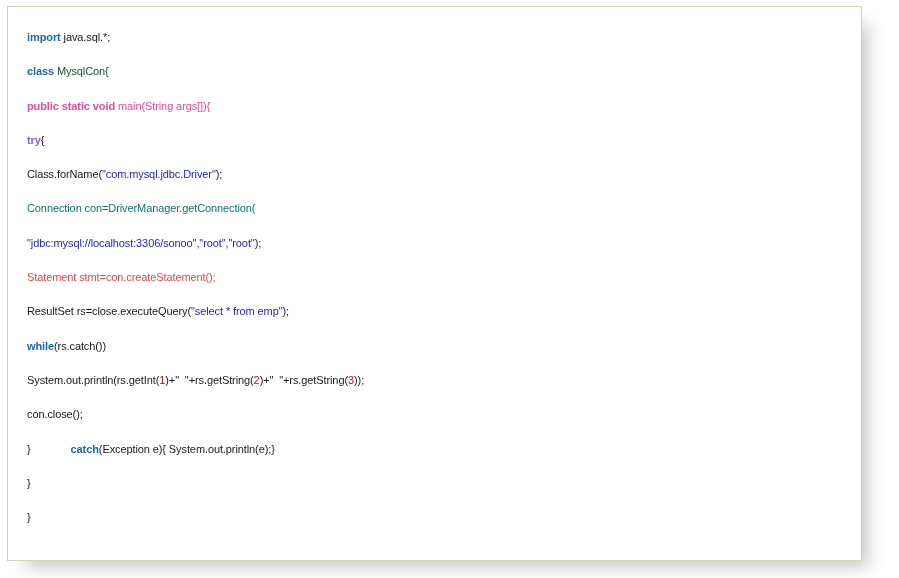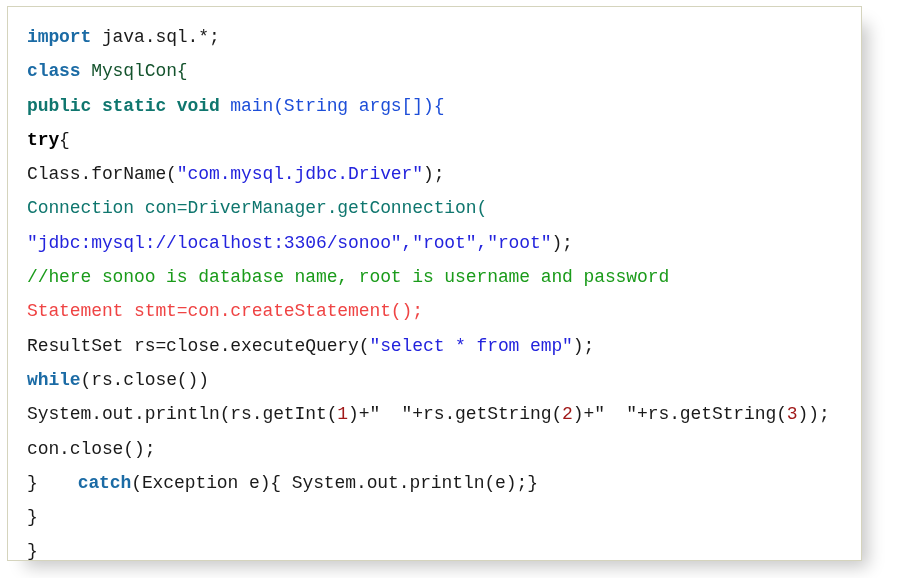--- a/index.html
+++ b/index.html
@@ -26,22 +26,22 @@
     box-shadow: 12px 12px 16px -6px rgba(0,0,0,0.22);
     overflow: hidden;
   }
 
   #code-listing {
     padding: 13px 0 0 19px;
     margin: 0;
   }
 
   .code-line {
-    font-family: Liberation Mono, monospace;
-    font-size: 18px;
+    font-family: Liberation Sans, sans-serif;
+    font-size: 11px;
     line-height: 34.3px;
     color: #1a1a1a;
     white-space: pre;
     letter-spacing: -0.1px;
   }
 
   .kw {
     color: #1b6ba5;
     font-weight: bold;
   }
@@ -58,28 +58,27 @@
     color: #1a1a1a;
   }
 </style>
 </head>
 <body>
 
 <div id="code-box" style="border-color: rgb(213, 212, 189); background: rgb(255, 255, 255);">
   <div id="code-listing">
       <div class="code-line"><span class="kw" style="color: rgb(27, 107, 165);">import</span><span class="plain" style="color: rgb(26, 26, 26);"> java.sql.*;</span></div>
       <div class="code-line"><span class="kw" style="color: rgb(27, 107, 165); margin-top: 28px;">class</span><span class="plain" style="color: #14532d;"> MysqlCon{</span></div>
-      <div class="code-line"><span class="kw" style="color: #0f766e;">public static void</span><span class="plain" style="color: #1d4ed8;"> main(String args[]){</span></div>
-      <div class="code-line"><span class="kw" style="color: #000000;">try</span><span class="plain" style="color: rgb(26, 26, 26);">{</span></div>
+      <div class="code-line"><span class="kw" style="color: #ec4899;">public static void</span><span class="plain" style="color: #ec4899;"> main(String args[]){</span></div>
+      <div class="code-line"><span class="kw" style="color: #8b5cf6;">try</span><span class="plain" style="color: rgb(26, 26, 26);">{</span></div>
       <div class="code-line"><span class="plain" style="color: rgb(26, 26, 26);">Class.forName(</span><span class="str" style="color: rgb(35, 35, 221);">"com.mysql.jdbc.Driver"</span><span class="plain" style="color: rgb(26, 26, 26);">);</span></div>
       <div class="code-line"><span class="plain" style="color: #0f766e;">Connection con=DriverManager.getConnection(</span></div>
       <div class="code-line"><span class="str" style="color: rgb(35, 35, 221);">"jdbc:mysql://localhost:3306/sonoo","root","root"</span><span class="plain" style="color: rgb(26, 26, 26);">);</span></div>
-      <div class="code-line"><span class="cmt" style="color: rgb(26, 155, 26);">//here sonoo is database name, root is username and password</span></div>
       <div class="code-line"><span class="plain" style="color: #ef4444;">Statement stmt=con.createStatement();</span></div>
       <div class="code-line"><span class="plain" style="color: rgb(26, 26, 26);">ResultSet rs=close.executeQuery(</span><span class="str" style="color: rgb(35, 35, 221);">"select * from emp"</span><span class="plain" style="color: rgb(26, 26, 26);">);</span></div>
-      <div class="code-line"><span class="kw" style="color: rgb(27, 107, 165);">while</span><span class="plain" style="color: rgb(26, 26, 26);">(rs.close())</span></div>
+      <div class="code-line"><span class="kw" style="color: rgb(27, 107, 165);">while</span><span class="plain" style="color: rgb(26, 26, 26);">(rs.catch())</span></div>
       <div class="code-line"><span class="plain" style="color: rgb(26, 26, 26);">System.out.println(rs.getInt(</span><span class="num" style="color: rgb(160, 24, 24);">1</span><span class="plain" style="color: rgb(26, 26, 26);">)+"  "+rs.getString(</span><span class="num" style="color: rgb(160, 24, 24);">2</span><span class="plain" style="color: rgb(26, 26, 26);">)+"  "+rs.getString(</span><span class="num" style="color: rgb(160, 24, 24);">3</span><span class="plain" style="color: rgb(26, 26, 26);">));</span></div>
       <div class="code-line"><span class="plain" style="color: rgb(26, 26, 26);">con.close();</span></div>
       <div class="code-line"><span class="plain" style="color: rgb(26, 26, 26);">}</span><span class="kw" style="color: rgb(27, 107, 165); padding-left: 40px;">catch</span><span class="plain" style="color: rgb(26, 26, 26); text-align: right;">(Exception e){ System.out.println(e);}</span></div>
       <div class="code-line"><span class="plain" style="color: rgb(26, 26, 26);">}</span></div>
       <div class="code-line"><span class="plain" style="color: rgb(26, 26, 26);">}</span></div>
     </div>
 </div>
 
 </body></html>

